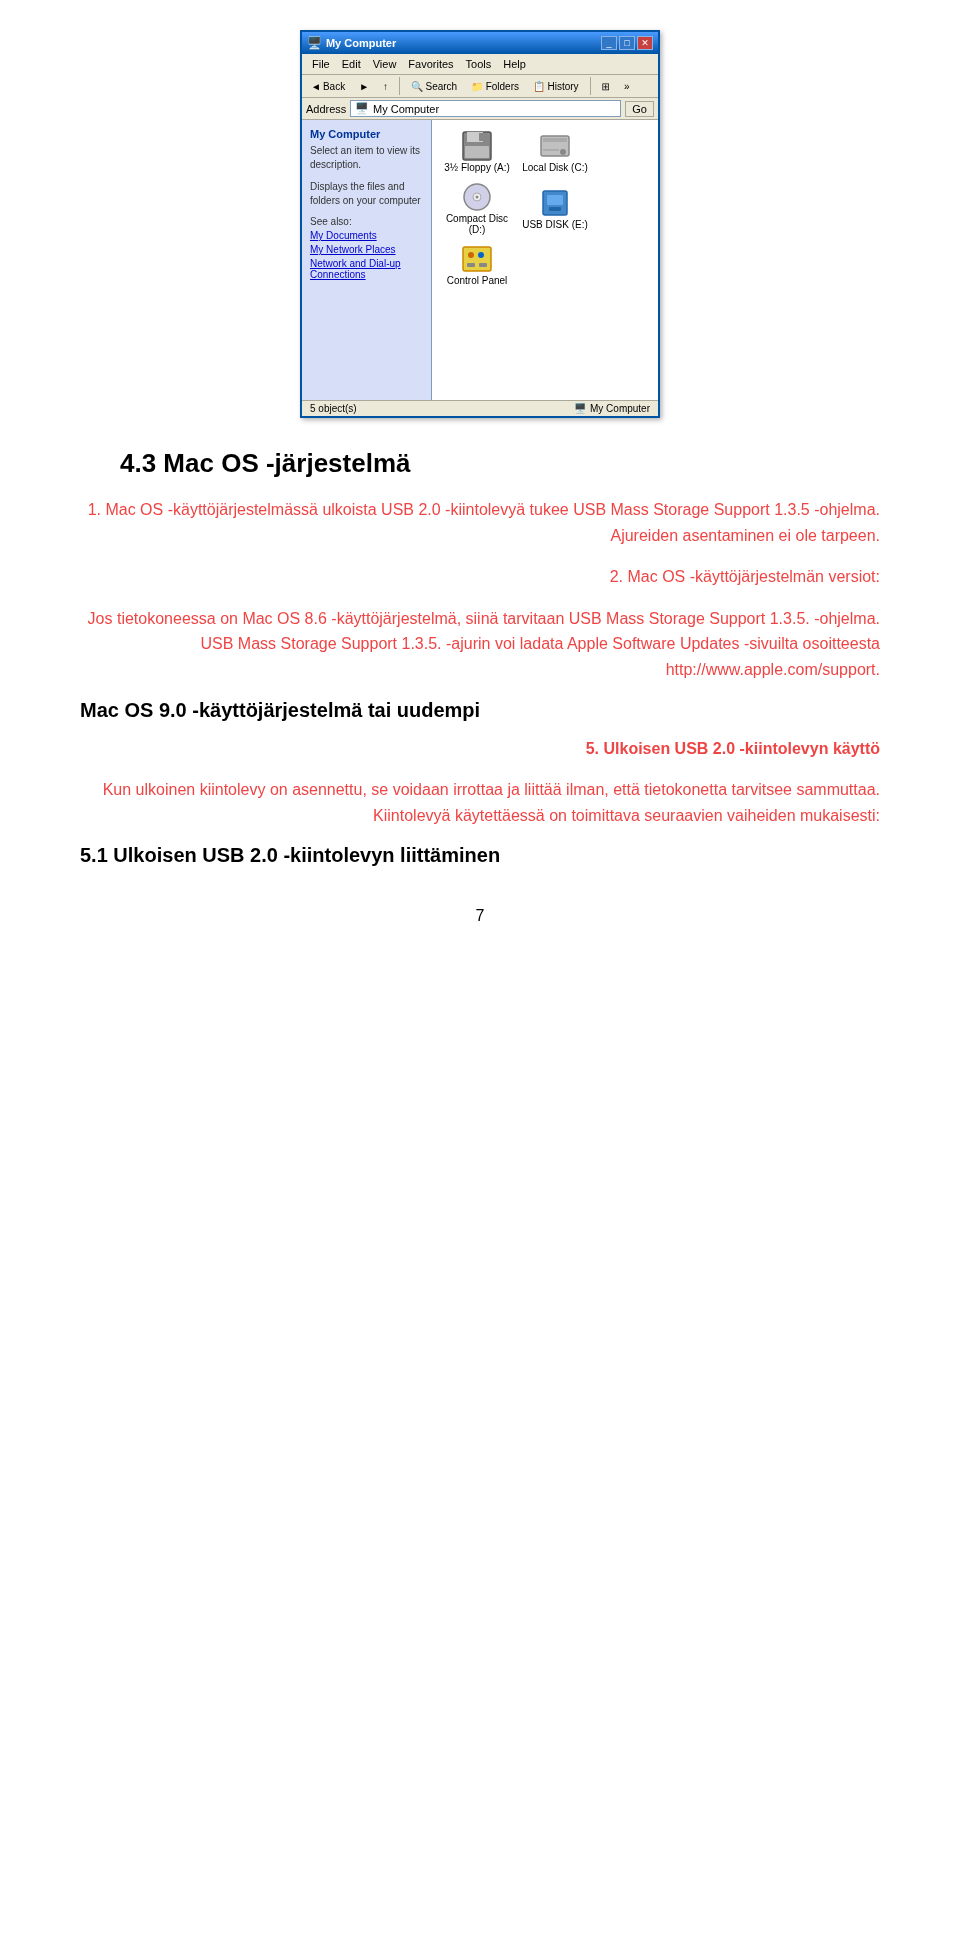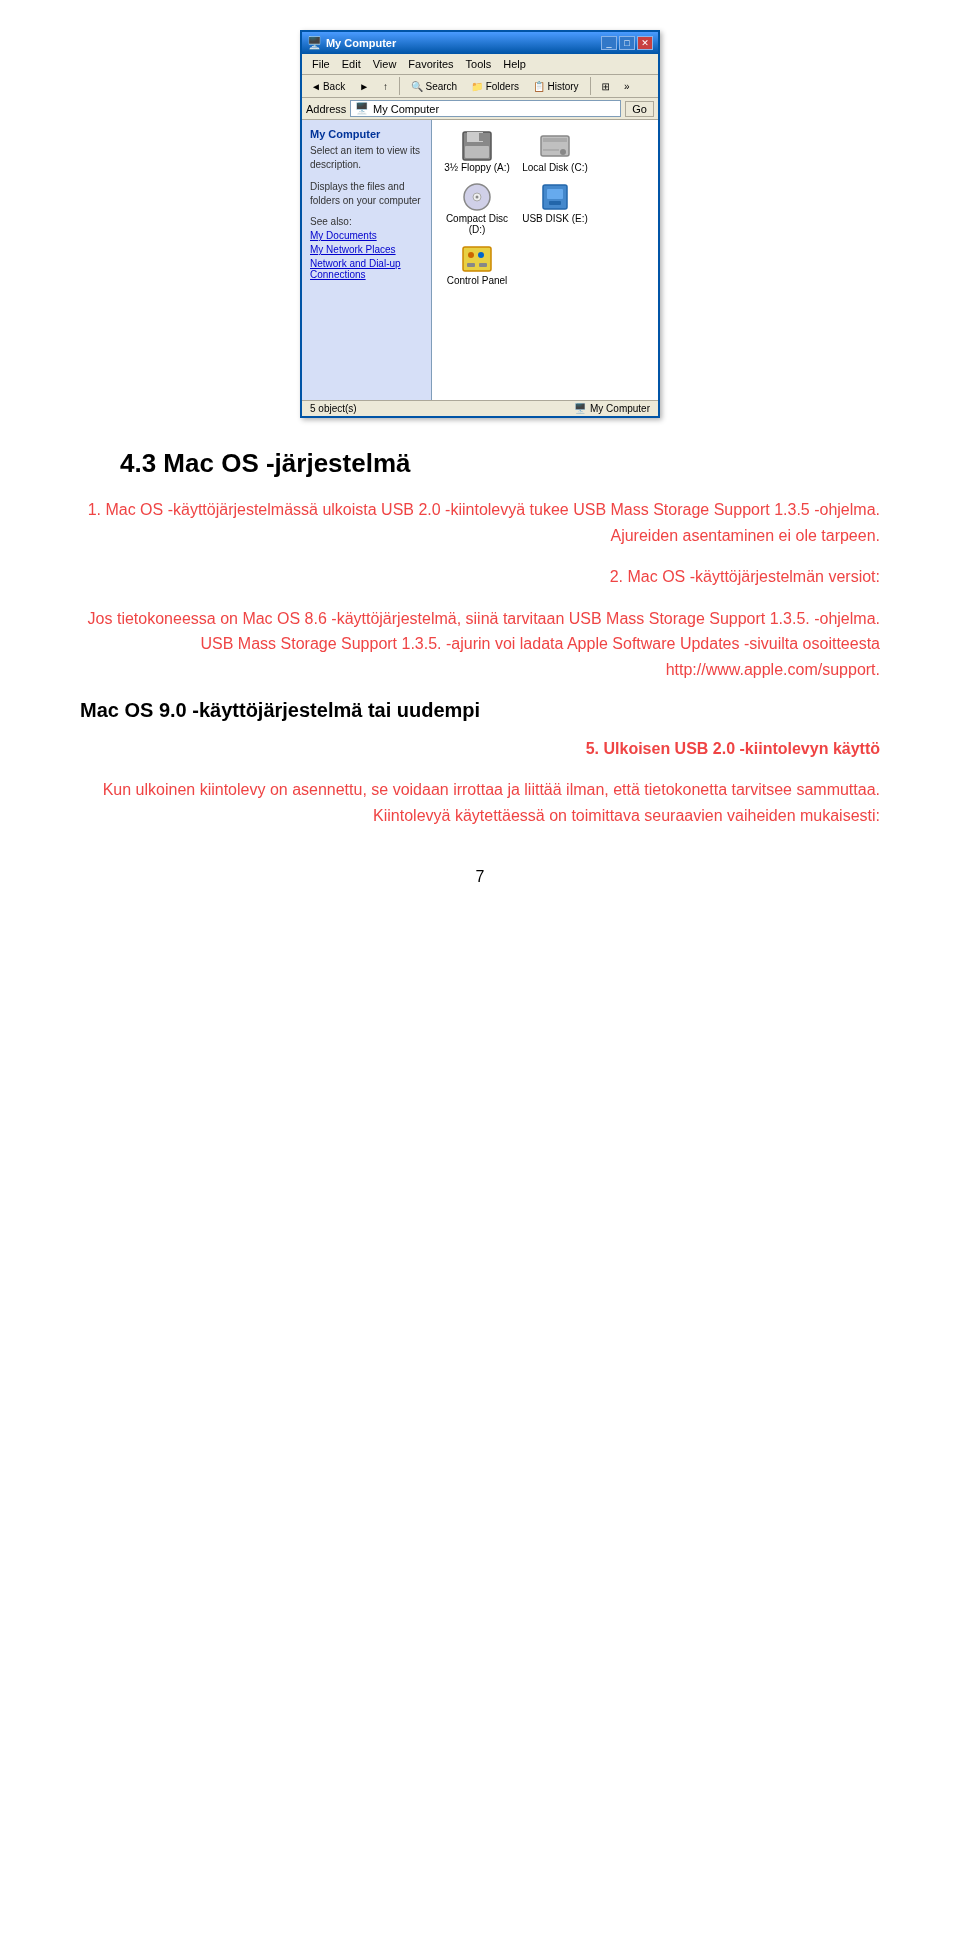--- a/index.html
+++ b/index.html
@@ -200,20 +200,21 @@
       flex: 1;
       padding: 10px;
       background: white;
     }
 
     .computer-icon-area {
       display: flex;
       flex-wrap: wrap;
       gap: 8px;
       margin-bottom: 10px;
+      align-items: center;
     }
 
     .drive-icon {
       display: flex;
       flex-direction: column;
       align-items: center;
       width: 70px;
       cursor: pointer;
       font-size: 10px;
       text-align: center;
@@ -419,16 +420,17 @@
   <h3 class="subsection-heading">Mac OS 9.0 -käyttöjärjestelmä tai uudempi</h3>
 
 
 
   <p class="paragraph">
     <strong>5. Ulkoisen USB 2.0 -kiintolevyn käyttö</strong>
   </p>
 
   <p class="paragraph">Kun ulkoinen kiintolevy on asennettu, se voidaan irrottaa ja liittää ilman, että tietokonetta tarvitsee sammuttaa. Kiintolevyä käytettäessä on toimittava seuraavien vaiheiden mukaisesti:</p>
 
+  <h3 class="subsection-heading">5.1 Ulkoisen USB 2.0 -kiintolevyn liittäminen</h3>
 
   <div class="page-number">7</div>
 
 </div>
 
 </body></html>

